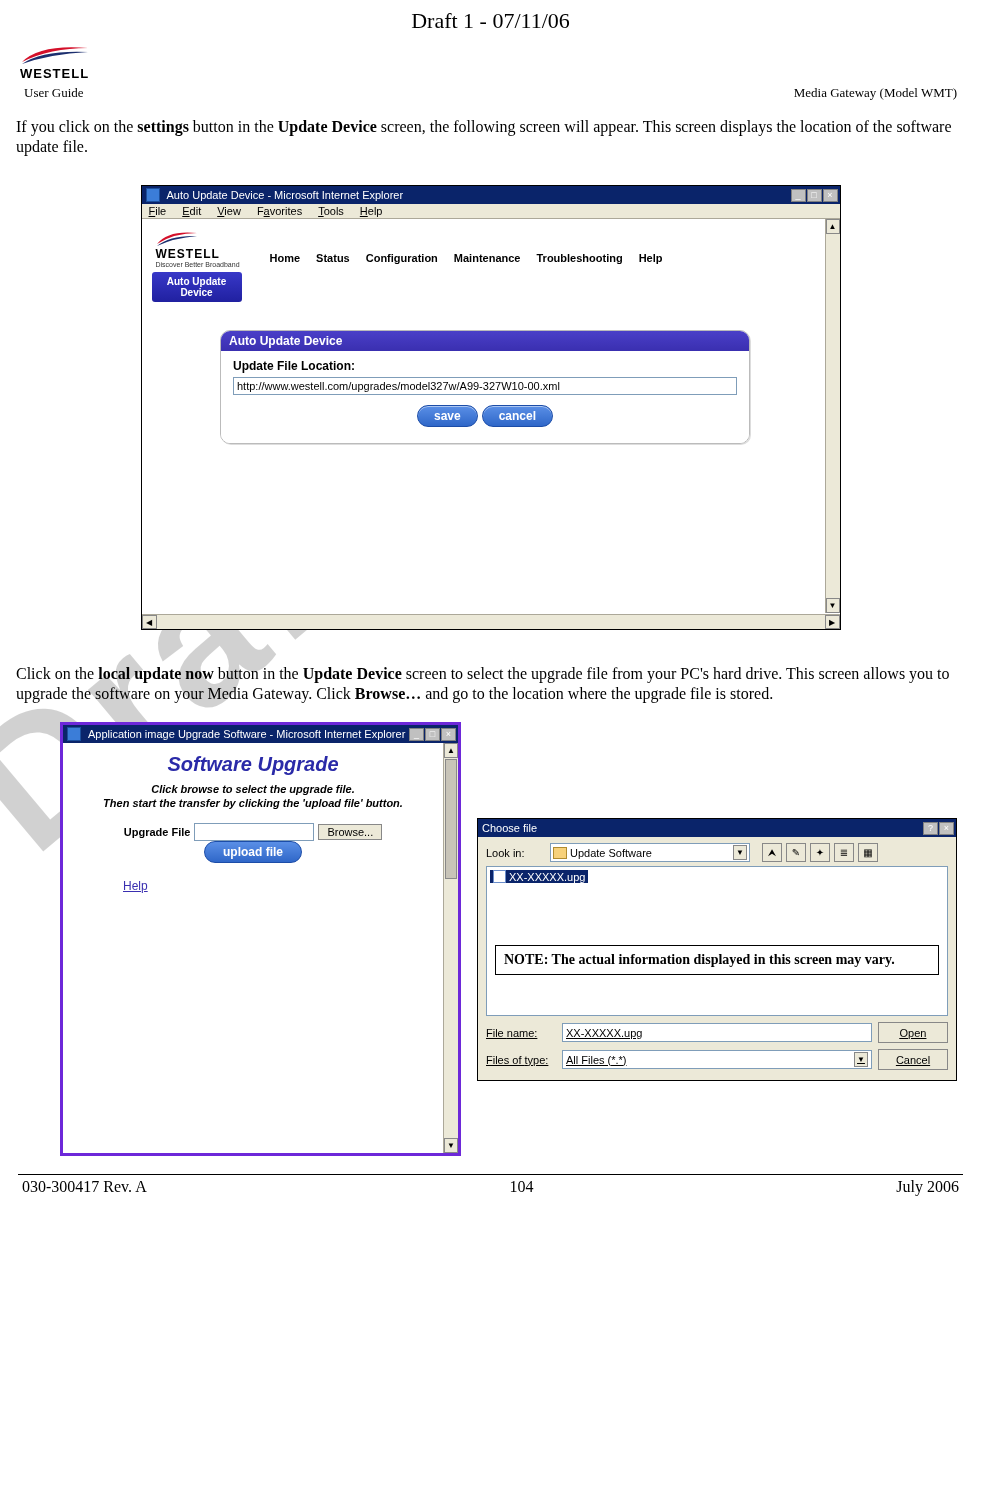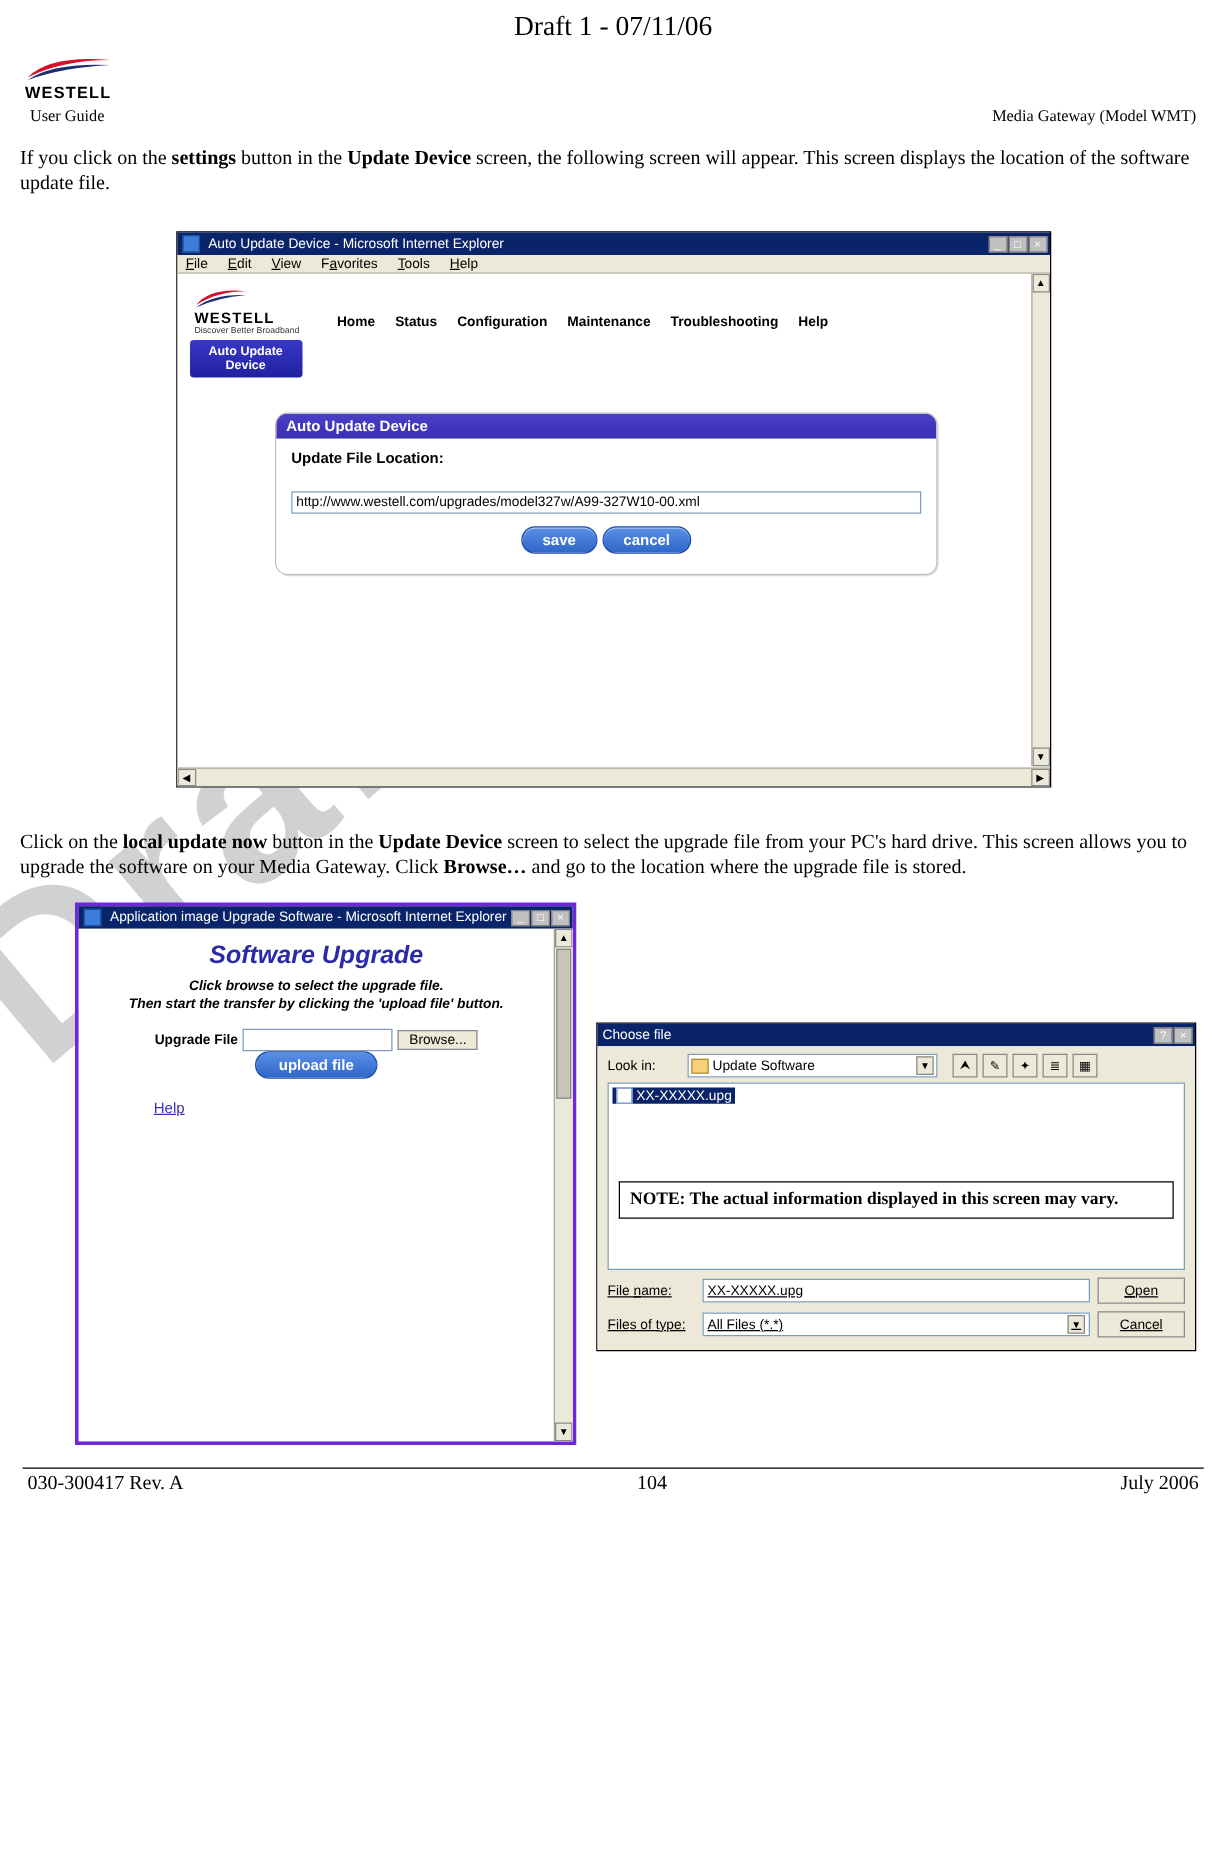--- a/index.html
+++ b/index.html
@@ -90,21 +90,21 @@
   }
   .card-head {
     background: linear-gradient(#4a3fc8,#3a2fb0);
     color:#fff; padding:3px 8px; font-weight:bold; font-size:12px;
     font-family: Arial,sans-serif;
   }
   .card-body { padding:8px 12px 16px 12px; background:#fff; }
   .ufl-label { font-weight:bold; font-size:12px; font-family: Arial,sans-serif; }
   .ufl-input {
     width:100%; border:1px solid #7f9db9; height:18px; padding:1px 3px;
-    font-family: Tahoma, Arial, sans-serif; font-size:11px; margin-top:20px;
+    font-family: Tahoma, Arial, sans-serif; font-size:11px; margin-top:4px;
   }
   .card-btns { display:flex; justify-content:center; gap:4px; margin-top:10px; }
   .pillbtn {
     background: linear-gradient(#5a8fe6,#2f67c8);
     color:#fff; border:1px solid #1c4da8; border-radius:14px;
     padding:3px 16px; font-weight:bold; font-size:12px; font-family:Arial,sans-serif;
     box-shadow: inset 0 1px 0 rgba(255,255,255,.5);
   }
 
   

